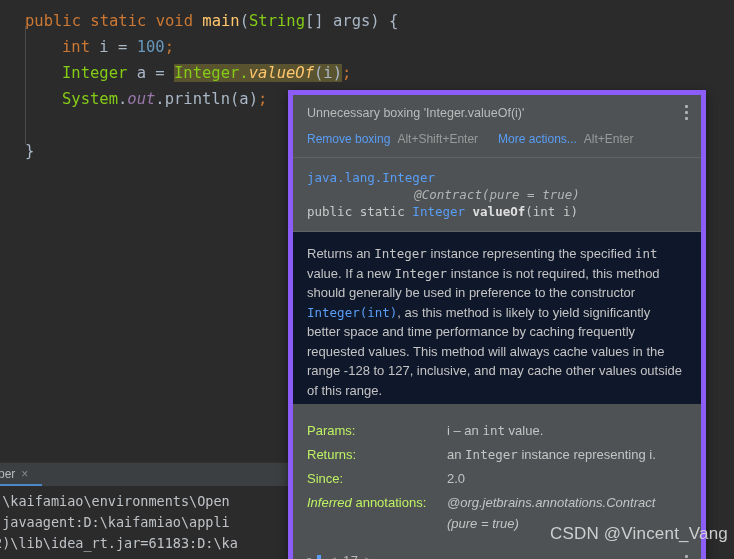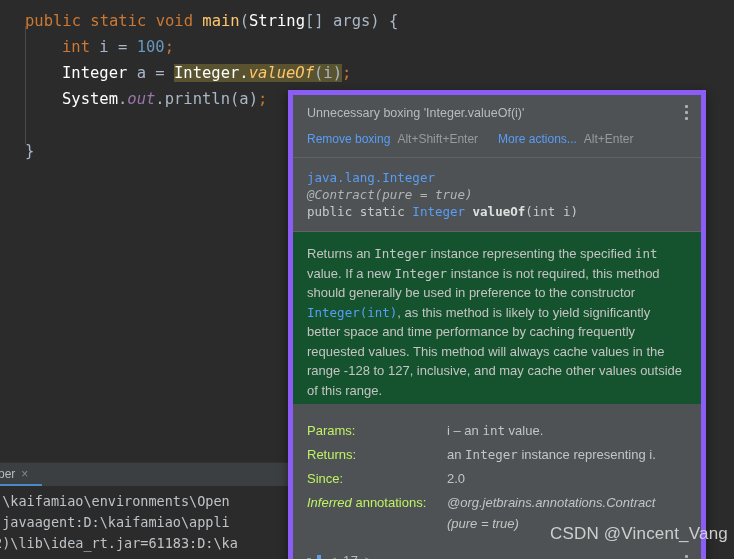--- a/index.html
+++ b/index.html
@@ -40,21 +40,21 @@
   .indent-guide {
     position: absolute;
     left: 25px; top: 26px;
     width: 1px; height: 118px;
     background: #4b4b4b;
   }
 
   
   .kw   { color: #cc7832; }
   .meth { color: #ffc66d; }
-  .cls  { color: #ffffff; }
+  .cls  { color: #84cc16; }
   .plain{ color: #a9b7c6; }
   .num  { color: #6897bb; }
   .punc { color: #a9b7c6; }
   .stat { color: #9876aa; font-style: italic; }
   .statmeth { color: #ffc66d; font-style: italic; }
   .semi { color: #cc7832; }
   .brace{ color: #a9b7c6; }
   .hl {
     background: #5a5330;
   }
@@ -114,32 +114,32 @@
 
   .popup-sig {
     padding: 11px 14px 11px 14px;
     font-family: "DejaVu Sans Mono", "Liberation Mono", monospace;
     font-size: 12.5px;
     line-height: 17px;
     border-bottom: 1px solid #5f6364;
     background: #4e5254;
   }
   .sig-pkg { color: #589df6; }
-  .sig-contract { color: #b4b4b4; font-style: italic; }
+  .sig-contract { color: #b4b4b4; font-style: italic; text-align: center; }
   .sig-kw { color: #c9c9c9; }
   .sig-type { color: #589df6; }
   .sig-name { color: #e0e0e0; font-weight: bold; }
   .sig-param { color: #c9c9c9; }
 
   .popup-doc {
     padding: 12px 14px 4px 14px;
     color: #c4c4c4;
     font-size: 13px;
     line-height: 19.5px;
-    background: #14532d;
+    background: #0f172a;
   }
   .mono-inline {
     font-family: "DejaVu Sans Mono", "Liberation Mono", monospace;
     font-size: 12.5px;
   }
   .doc-link {
     color: #589df6;
     font-family: "DejaVu Sans Mono", "Liberation Mono", monospace;
     font-size: 12.5px;
     cursor: pointer;

